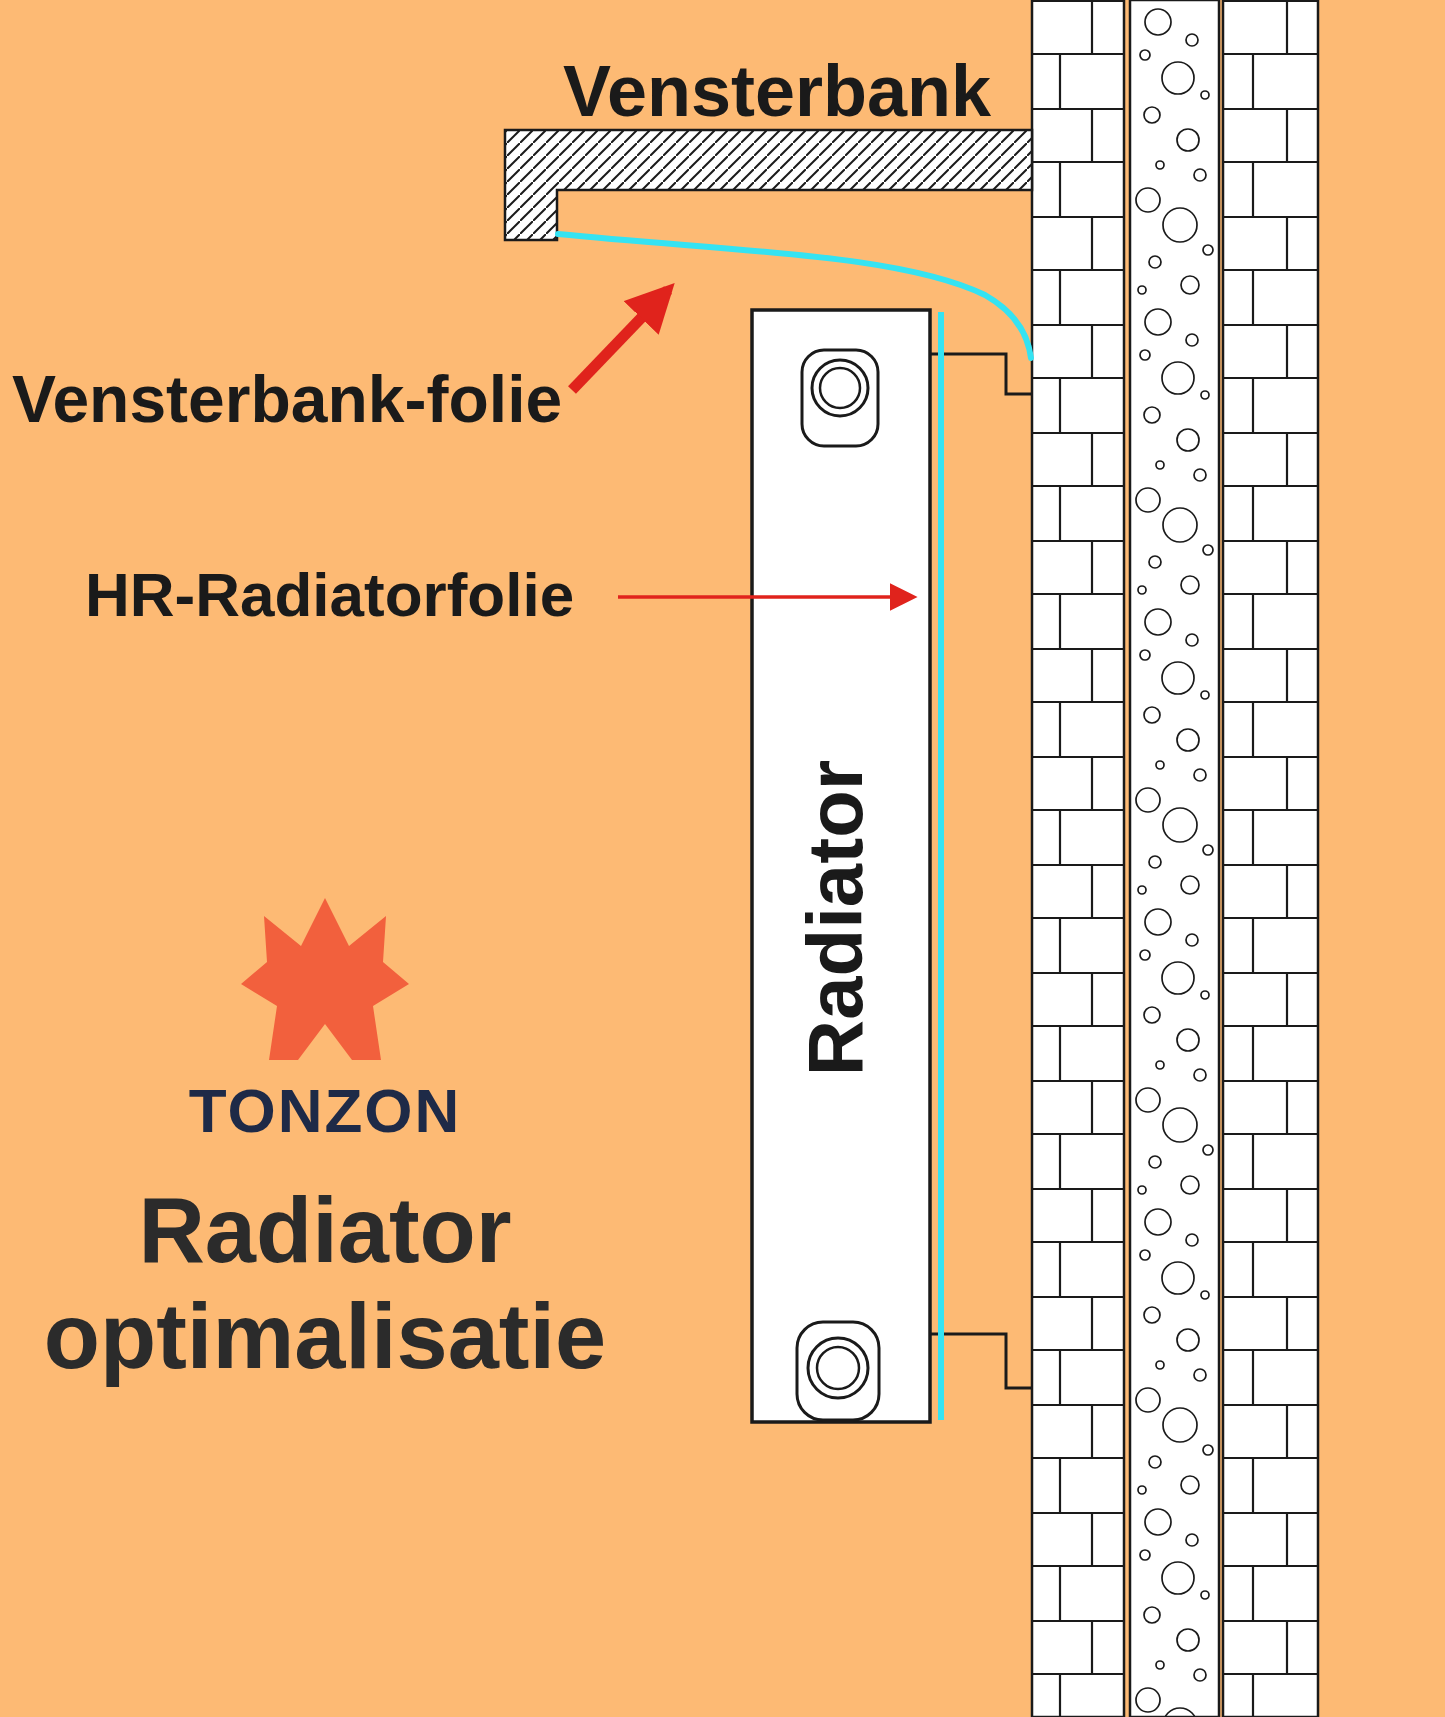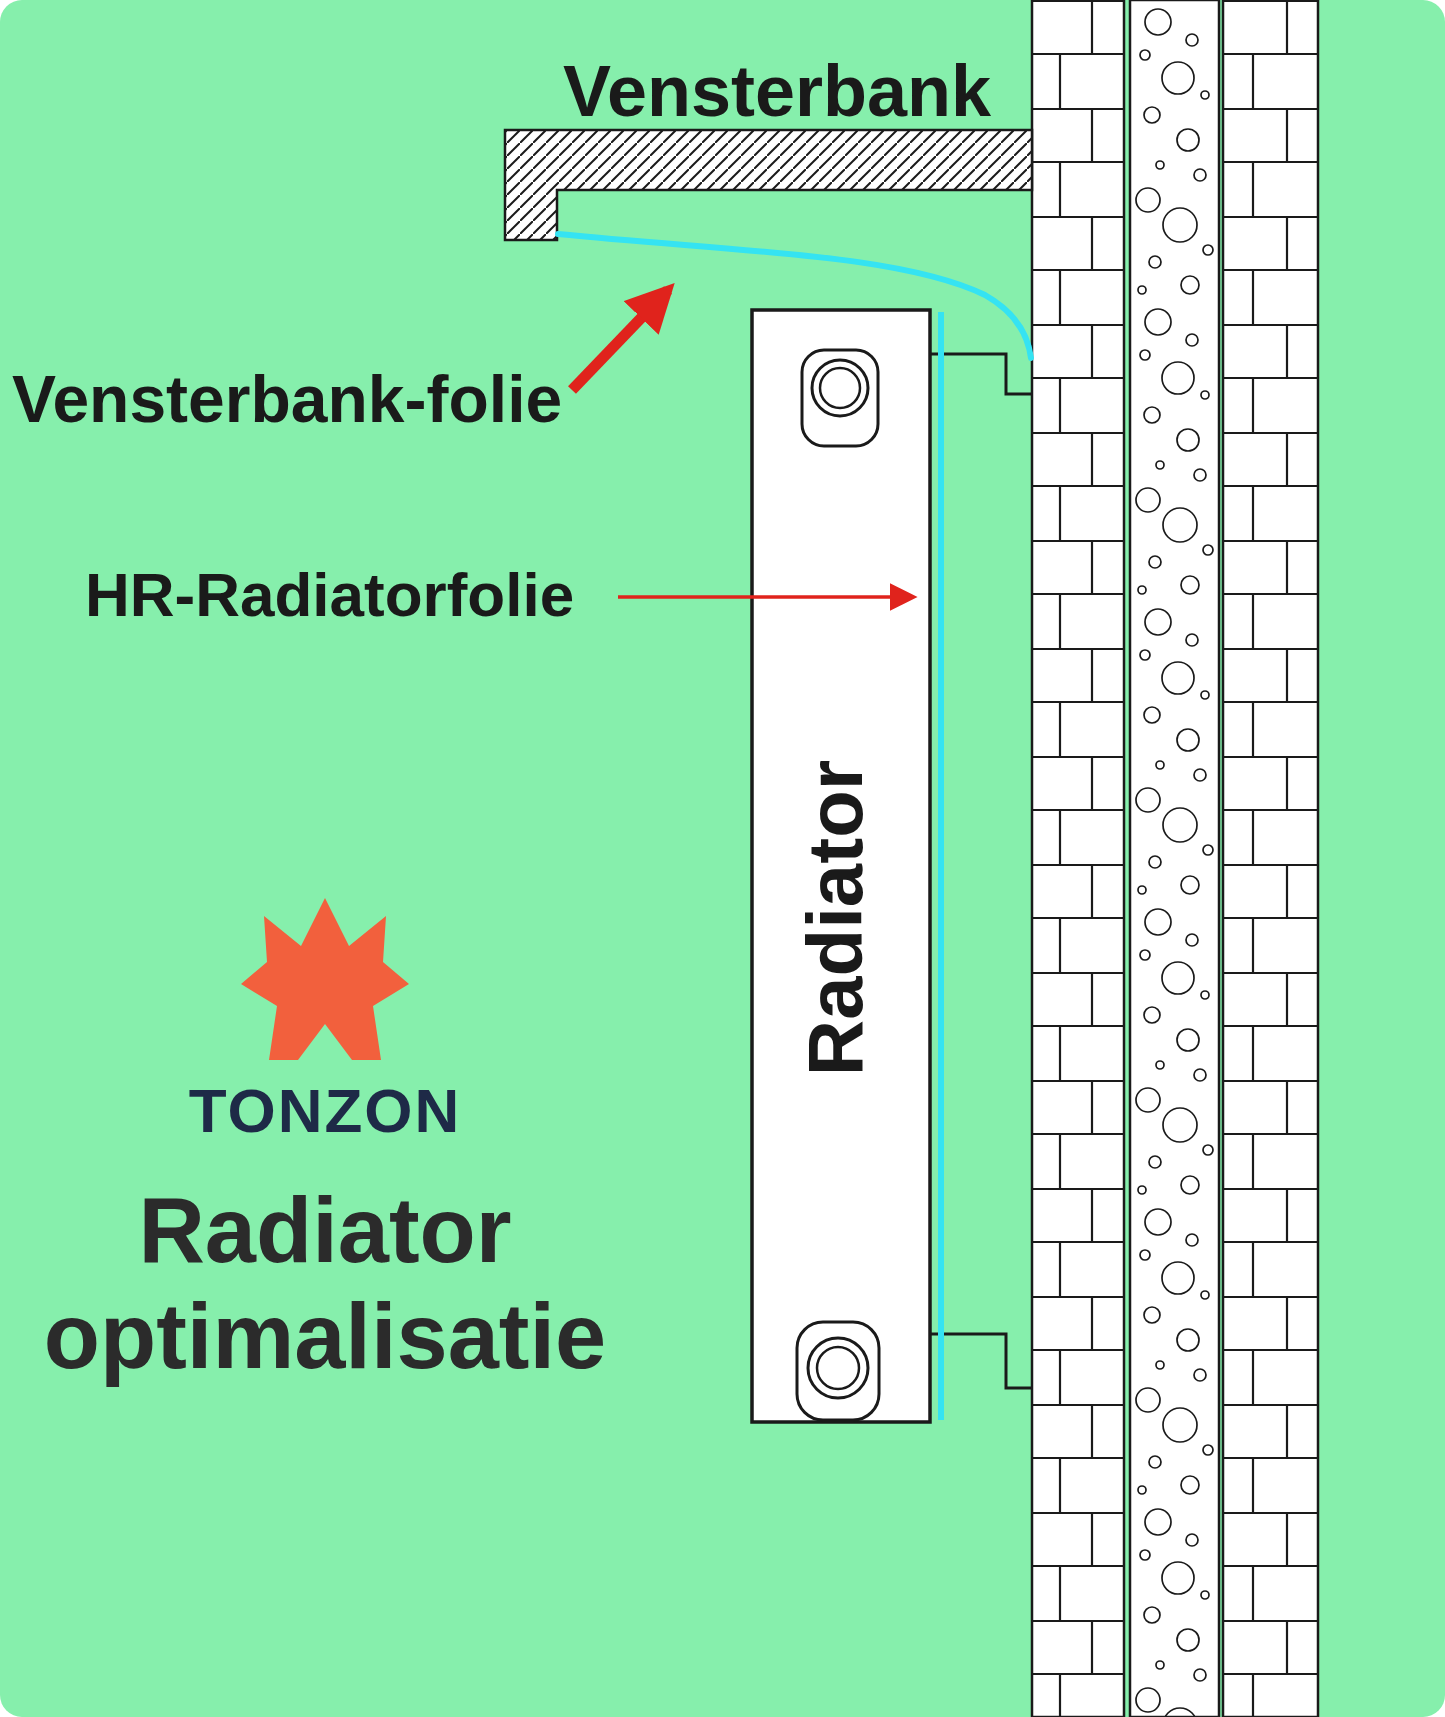--- a/index.html
+++ b/index.html
@@ -1,23 +1,22 @@
 <!DOCTYPE html>
 <html><head>
 <meta charset="utf-8">
 <style>
   html, body { margin: 0; padding: 0; background: #ffffff; }
   .canvas {
     position: relative;
     width: 1445px;
     height: 1717px;
-    background: #86efac;
+    background: #fdba74;
     font-family: "Liberation Sans", sans-serif;
     overflow: hidden;
-    border-radius: 22px;
   }
   svg text {
     font-family: "Liberation Sans", "DejaVu Sans", sans-serif;
   }
   .diag-label { font-weight: 600; }
   .brand-name { font-weight: 800; letter-spacing: 2px; }
   .brand-title { font-weight: 800; }
 </style>
 </head>
 <body>

